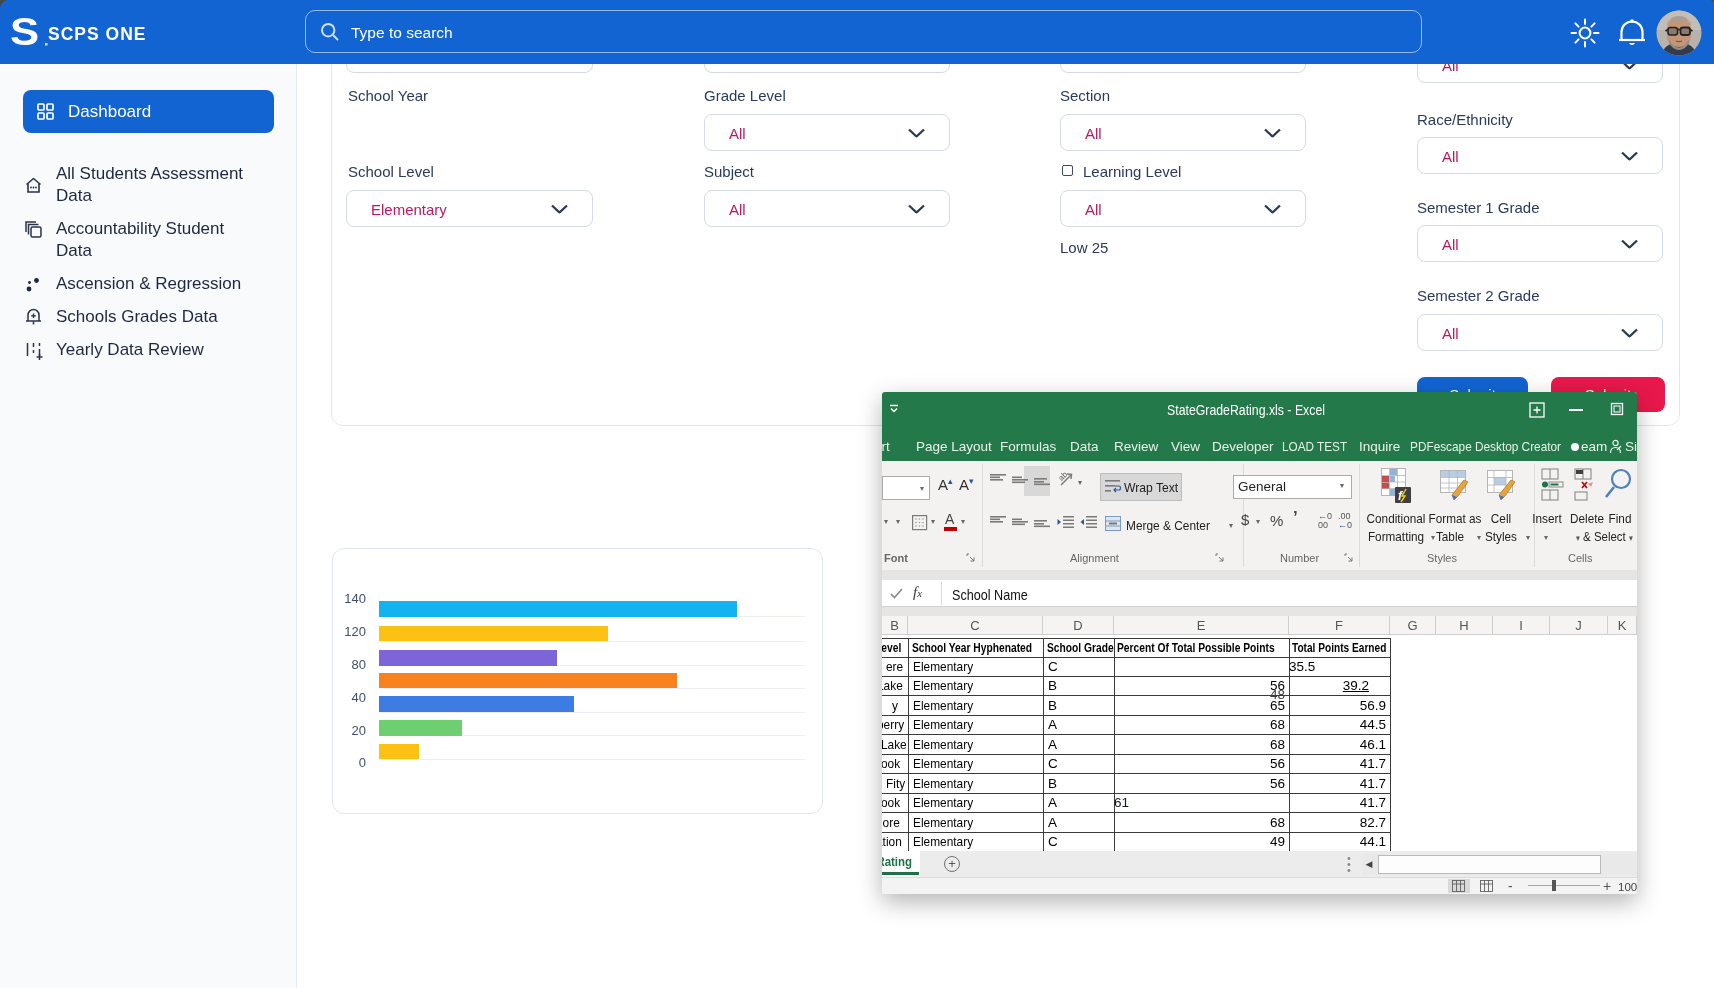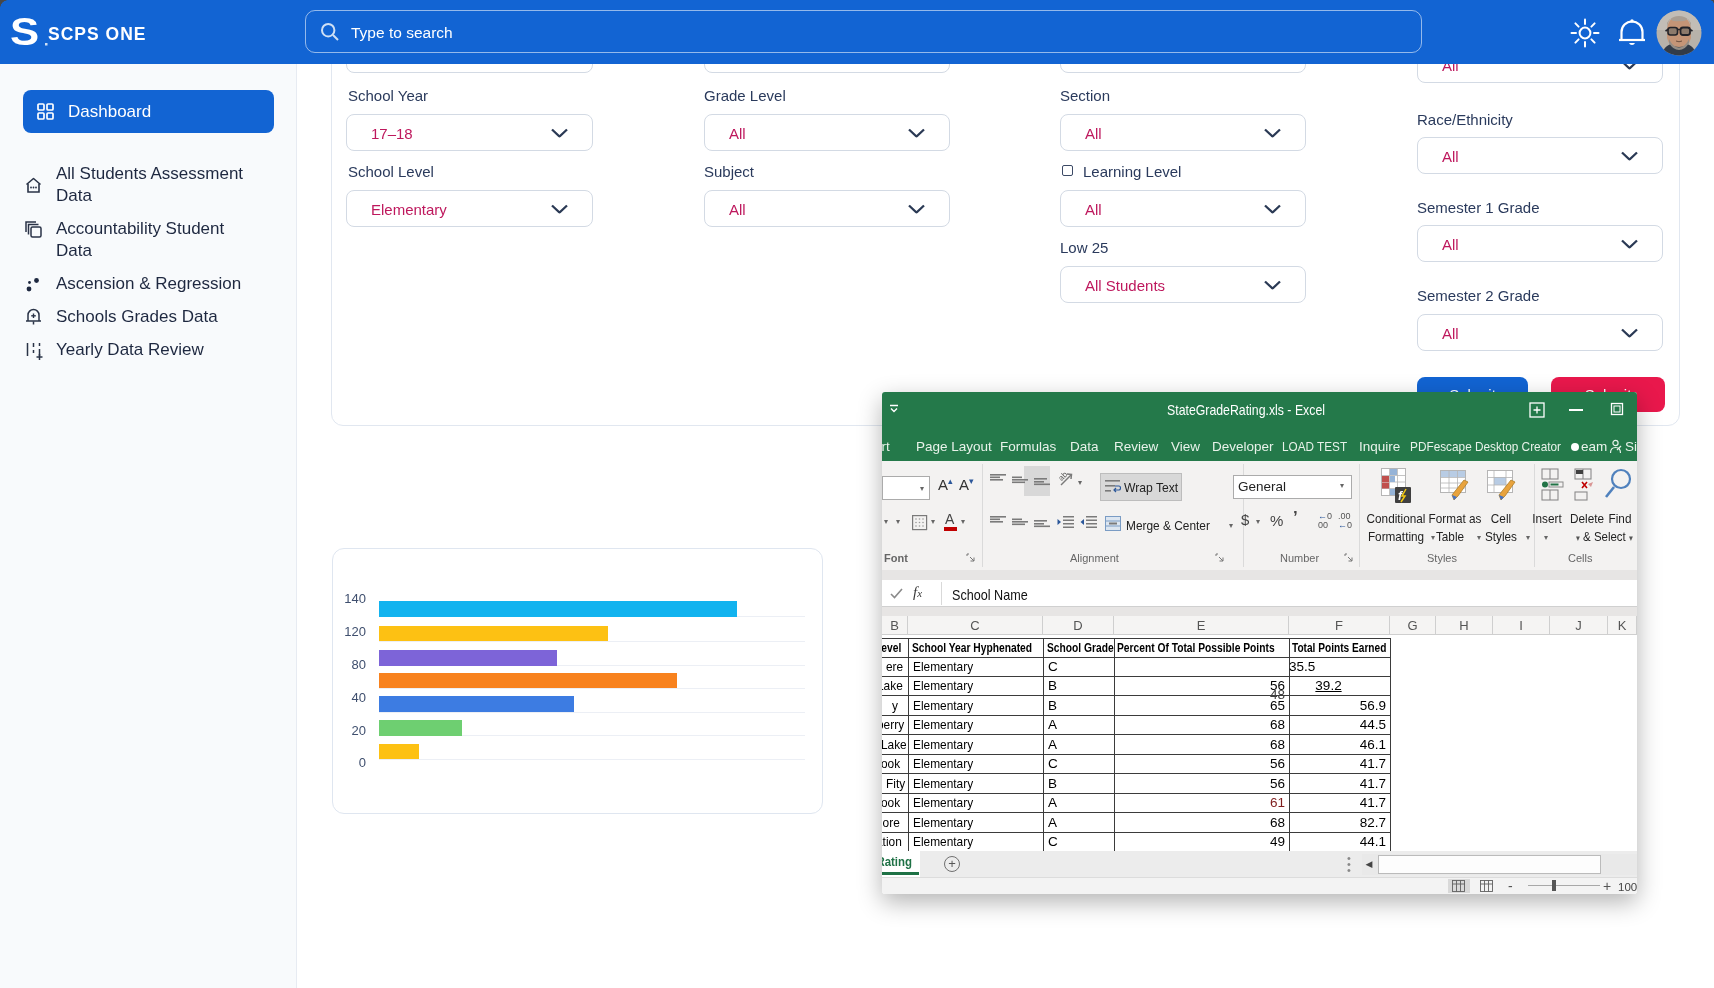--- a/index.html
+++ b/index.html
@@ -21,26 +21,20 @@
   <div class="dd" style="left:704px; top:36px; width:246px; height:37px;"></div>
   <div class="dd" style="left:1060px; top:36px; width:246px; height:37px;"></div>
   <div class="dd" style="left:1417px; top:46px; width:246px; height:37px;">
     <span class="txt">All</span>
     <svg class="chev" width="17" height="9" viewBox="0 0 17 9">
         <polyline points="1,1 8.5,8 16,1" fill="none" stroke="#2b3a55" stroke-width="2.3"></polyline>
       </svg>
   </div>
 
   <div class="flabel" style="left:348px; top:87px;">School Year</div>
-  <div class="dd" style="left:346px; top:114px; width:247px; height:37px;">
-    <span class="txt">17–18</span>
-    <svg class="chev" width="17" height="9" viewBox="0 0 17 9">
-        <polyline points="1,1 8.5,8 16,1" fill="none" stroke="#2b3a55" stroke-width="2.3"></polyline>
-      </svg>
-  </div>
   <div class="flabel" style="left:348px; top:163px;">School Level</div>
   <div class="dd" style="left:346px; top:190px; width:247px; height:37px;">
     <span class="txt">Elementary</span>
     <svg class="chev" width="17" height="9" viewBox="0 0 17 9">
         <polyline points="1,1 8.5,8 16,1" fill="none" stroke="#2b3a55" stroke-width="2.3"></polyline>
       </svg>
   </div>
 
   <div class="flabel" style="left:704px; top:87px;">Grade Level</div>
   <div class="dd" style="left:704px; top:114px; width:246px; height:37px;">
@@ -66,26 +60,20 @@
   </div>
   <div class="abs" style="left:1062px; top:165px; width:11px; height:11px; border:1.5px solid #3c4a66; border-radius:2px;"></div>
   <div class="flabel" style="left:1083px; top:163px;">Learning Level</div>
   <div class="dd" style="left:1060px; top:190px; width:246px; height:37px;">
     <span class="txt">All</span>
     <svg class="chev" width="17" height="9" viewBox="0 0 17 9">
         <polyline points="1,1 8.5,8 16,1" fill="none" stroke="#2b3a55" stroke-width="2.3"></polyline>
       </svg>
   </div>
   <div class="flabel" style="left:1060px; top:239px;">Low 25</div>
-  <div class="dd" style="left:1060px; top:266px; width:246px; height:37px;">
-    <span class="txt">All Students</span>
-    <svg class="chev" width="17" height="9" viewBox="0 0 17 9">
-        <polyline points="1,1 8.5,8 16,1" fill="none" stroke="#2b3a55" stroke-width="2.3"></polyline>
-      </svg>
-  </div>
 
   <div class="flabel" style="left:1417px; top:111px;">Race/Ethnicity</div>
   <div class="dd" style="left:1417px; top:137px; width:246px; height:37px;">
     <span class="txt">All</span>
     <svg class="chev" width="17" height="9" viewBox="0 0 17 9">
         <polyline points="1,1 8.5,8 16,1" fill="none" stroke="#2b3a55" stroke-width="2.3"></polyline>
       </svg>
   </div>
   <div class="flabel" style="left:1417px; top:199px;">Semester 1 Grade</div>
   <div class="dd" style="left:1417px; top:225px; width:246px; height:37px;">
@@ -583,21 +571,21 @@
         <div class="abs" style="left:31px; top:267.0px; font-size:13.5px; color:#000; transform:scaleX(0.88); transform-origin:0 0;">Elementary</div>
         <div class="abs" style="left:166px; top:267.0px; font-size:13.5px; color:#000;">C</div>
         <div class="abs" style="left:232px; top:267.0px; width:171px; text-align:right; font-size:13.5px; color:#404040;margin-top:28px;">48</div>
         <div class="abs" style="left:407px; top:267.0px; width:97px; text-align:left; font-size:13.5px; color:#000;">35.5</div>
         <div class="abs" style="left:0; top:286.4px; width:25px; height:15px; overflow:hidden;">
           <span style="position:absolute; left:-5px; top:0; font-size:13.5px; color:#000; white-space:nowrap; transform:scaleX(0.88); transform-origin:0 0; display:inline-block;">Lake</span>
         </div>
         <div class="abs" style="left:31px; top:286.4px; font-size:13.5px; color:#000; transform:scaleX(0.88); transform-origin:0 0;">Elementary</div>
         <div class="abs" style="left:166px; top:286.4px; font-size:13.5px; color:#000;">B</div>
         <div class="abs" style="left:232px; top:286.4px; width:171px; text-align:right; font-size:13.5px; color:#000;">56</div>
-        <div class="abs" style="left:398px; top:286.4px; width:97px; text-align:center; font-size:13.5px; color:#000;text-decoration:underline;">39.2</div>
+        <div class="abs" style="left:390px; top:286.4px; width:97px; text-align:right; font-size:13.5px; color:#000;text-decoration:underline;">39.2</div>
         <div class="abs" style="left:0; top:305.9px; width:25px; height:15px; overflow:hidden;">
           <span style="position:absolute; left:10px; top:0; font-size:13.5px; color:#000; white-space:nowrap; transform:scaleX(0.88); transform-origin:0 0; display:inline-block;">y</span>
         </div>
         <div class="abs" style="left:31px; top:305.9px; font-size:13.5px; color:#000; transform:scaleX(0.88); transform-origin:0 0;">Elementary</div>
         <div class="abs" style="left:166px; top:305.9px; font-size:13.5px; color:#000;">B</div>
         <div class="abs" style="left:232px; top:305.9px; width:171px; text-align:right; font-size:13.5px; color:#000;">65</div>
         <div class="abs" style="left:407px; top:305.9px; width:97px; text-align:right; font-size:13.5px; color:#000;">56.9</div>
         <div class="abs" style="left:0; top:325.4px; width:25px; height:15px; overflow:hidden;">
           <span style="position:absolute; left:-5px; top:0; font-size:13.5px; color:#000; white-space:nowrap; transform:scaleX(0.88); transform-origin:0 0; display:inline-block;">berry</span>
         </div>
@@ -624,21 +612,21 @@
         </div>
         <div class="abs" style="left:31px; top:383.7px; font-size:13.5px; color:#000; transform:scaleX(0.88); transform-origin:0 0;">Elementary</div>
         <div class="abs" style="left:166px; top:383.7px; font-size:13.5px; color:#000;">B</div>
         <div class="abs" style="left:232px; top:383.7px; width:171px; text-align:right; font-size:13.5px; color:#000;">56</div>
         <div class="abs" style="left:407px; top:383.7px; width:97px; text-align:right; font-size:13.5px; color:#000;">41.7</div>
         <div class="abs" style="left:0; top:403.1px; width:25px; height:15px; overflow:hidden;">
           <span style="position:absolute; left:-5px; top:0; font-size:13.5px; color:#000; white-space:nowrap; transform:scaleX(0.88); transform-origin:0 0; display:inline-block;">rook</span>
         </div>
         <div class="abs" style="left:31px; top:403.1px; font-size:13.5px; color:#000; transform:scaleX(0.88); transform-origin:0 0;">Elementary</div>
         <div class="abs" style="left:166px; top:403.1px; font-size:13.5px; color:#000;">A</div>
-        <div class="abs" style="left:232px; top:403.1px; width:171px; text-align:right; font-size:13.5px; color:#7f1d1d;">61</div>
+        <div class="abs" style="left:232px; top:403.1px; width:171px; text-align:left; font-size:13.5px; color:#0f172a;">61</div>
         <div class="abs" style="left:407px; top:403.1px; width:97px; text-align:right; font-size:13.5px; color:#000;">41.7</div>
         <div class="abs" style="left:0; top:422.6px; width:25px; height:15px; overflow:hidden;">
           <span style="position:absolute; left:-6px; top:0; font-size:13.5px; color:#000; white-space:nowrap; transform:scaleX(0.88); transform-origin:0 0; display:inline-block;">hore</span>
         </div>
         <div class="abs" style="left:31px; top:422.6px; font-size:13.5px; color:#000; transform:scaleX(0.88); transform-origin:0 0;">Elementary</div>
         <div class="abs" style="left:166px; top:422.6px; font-size:13.5px; color:#000;">A</div>
         <div class="abs" style="left:232px; top:422.6px; width:171px; text-align:right; font-size:13.5px; color:#000;">68</div>
         <div class="abs" style="left:407px; top:422.6px; width:97px; text-align:right; font-size:13.5px; color:#000;">82.7</div>
         <div class="abs" style="left:0; top:442.0px; width:25px; height:15px; overflow:hidden;">
           <span style="position:absolute; left:-6px; top:0; font-size:13.5px; color:#000; white-space:nowrap; transform:scaleX(0.88); transform-origin:0 0; display:inline-block;">ation</span>

